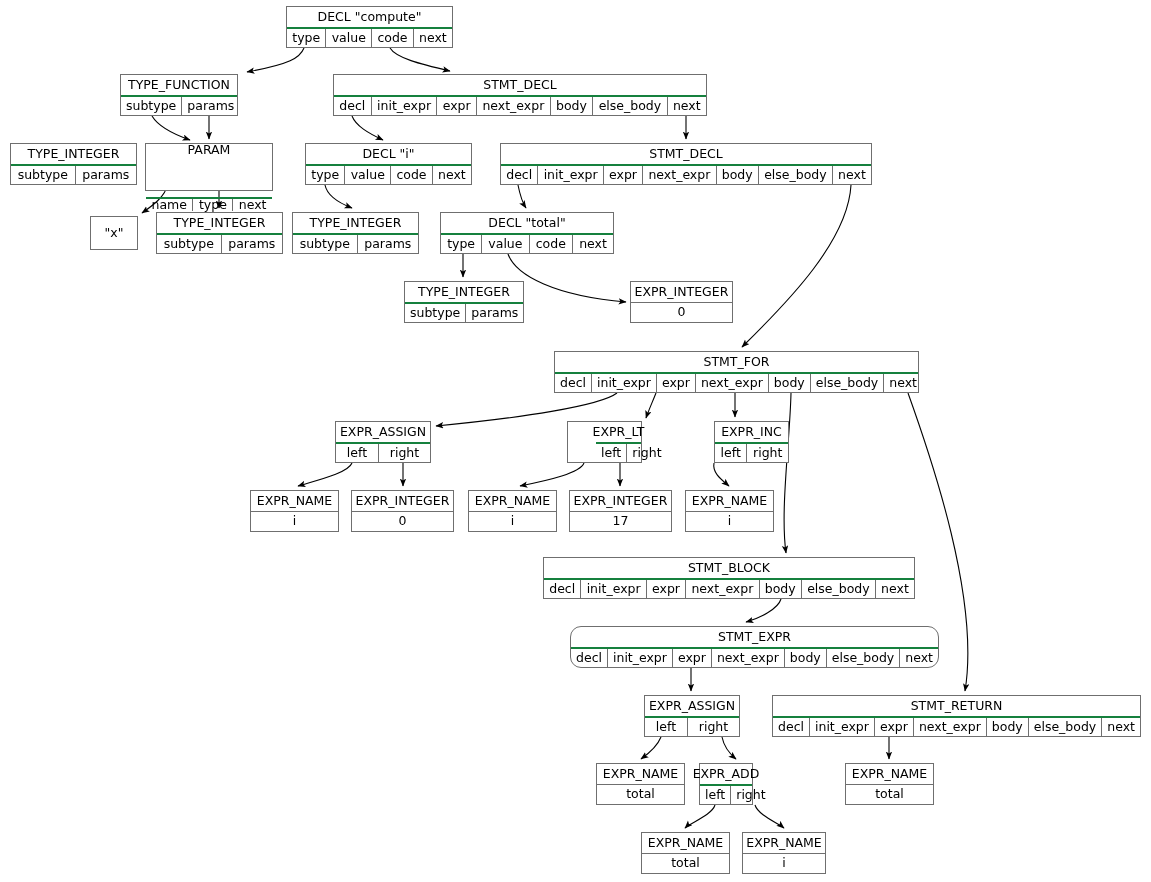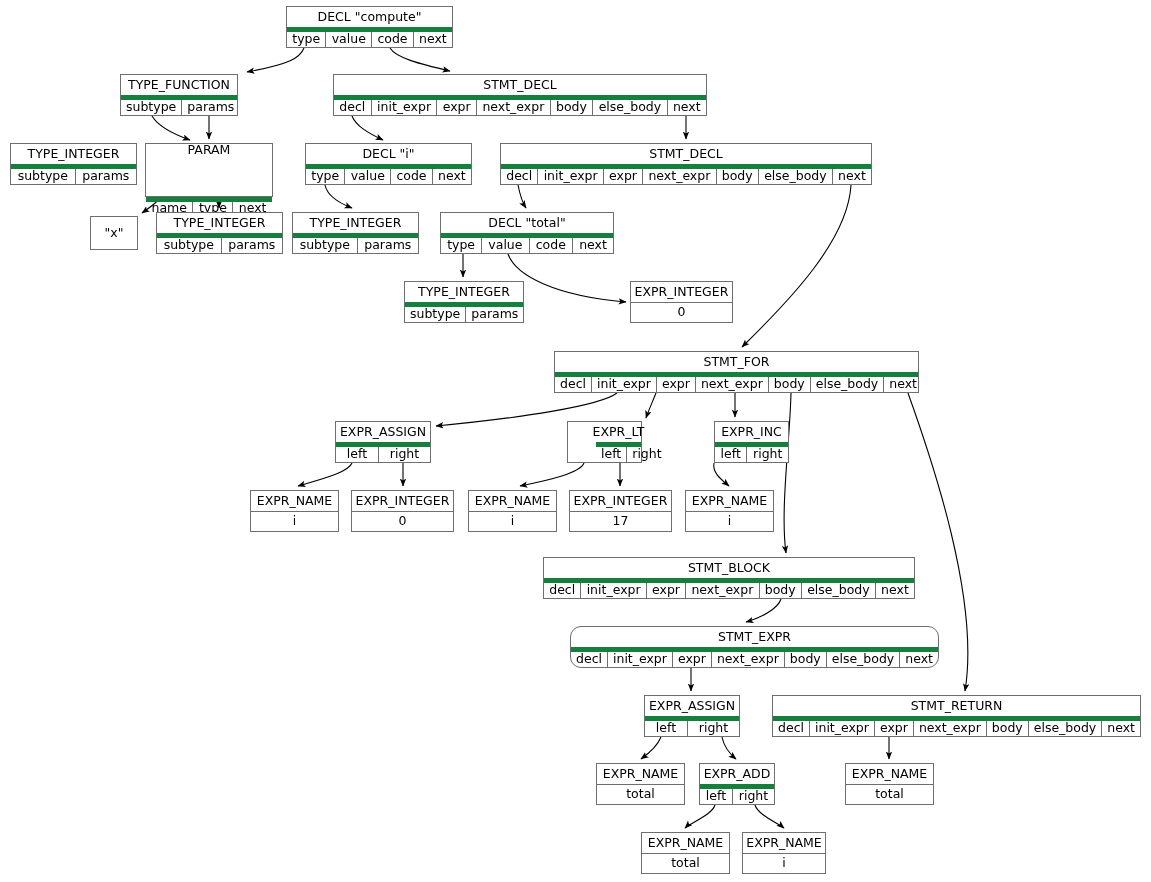--- a/index.html
+++ b/index.html
@@ -23,21 +23,21 @@
   .node .title{
     box-sizing:border-box;
     height:21px;
     display:flex;align-items:center;justify-content:center;
     white-space:nowrap;
     padding:0 6px;
   }
   .node .fields{
     box-sizing:border-box;
     display:flex;
-    border-top:5px solid #15803d;
+    border-top:2px solid #15803d;
     height:20px;
     text-align:right;
   }
   .node .fields .f{
     box-sizing:border-box;
     flex:1 1 auto;
     display:flex;align-items:center;justify-content:center;
     border-left:1px solid #6f6f6f;
     white-space:nowrap;
     padding:0 5px;
@@ -126,21 +126,21 @@
         <div class="f">next</div>
       </div>
     </div>
     <div class="node" style="left: 10px; top: 143px; width: 127px; height: 42px;">
       <div class="title">TYPE_INTEGER</div>
       <div class="fields">
         <div class="f">subtype</div>
         <div class="f">params</div>
       </div>
     </div>
-    <div class="node" style="left: 145px; top: 143px; width: 128px; height: 54px; gap: 40px;">
+    <div class="node" style="left: 145px; top: 143px; width: 128px; height: 48px; gap: 40px;">
       <div class="title">PARAM</div>
       <div class="fields">
         <div class="f">name</div>
         <div class="f">type</div>
         <div class="f">next</div>
       </div>
     </div>
     <div class="node" style="left: 305px; top: 143px; width: 167px; height: 42px;">
       <div class="title">DECL "i"</div>
       <div class="fields">
@@ -292,21 +292,21 @@
         <div class="f">next_expr</div>
         <div class="f">body</div>
         <div class="f">else_body</div>
         <div class="f">next</div>
       </div>
     </div>
     <div class="node leaf" style="left: 596px; top: 763px; width: 89px; height: 42px;">
       <div class="title">EXPR_NAME</div>
       <div class="value">total</div>
     </div>
-    <div class="node" style="left: 699px; top: 763px; width: 76px; height: 42px;">
+    <div class="node" style="left: 699px; top: 763px; width: 54px; height: 42px;">
       <div class="title">EXPR_ADD</div>
       <div class="fields">
         <div class="f">left</div>
         <div class="f">right</div>
       </div>
     </div>
     <div class="node leaf" style="left: 845px; top: 763px; width: 89px; height: 42px;">
       <div class="title">EXPR_NAME</div>
       <div class="value">total</div>
     </div>

